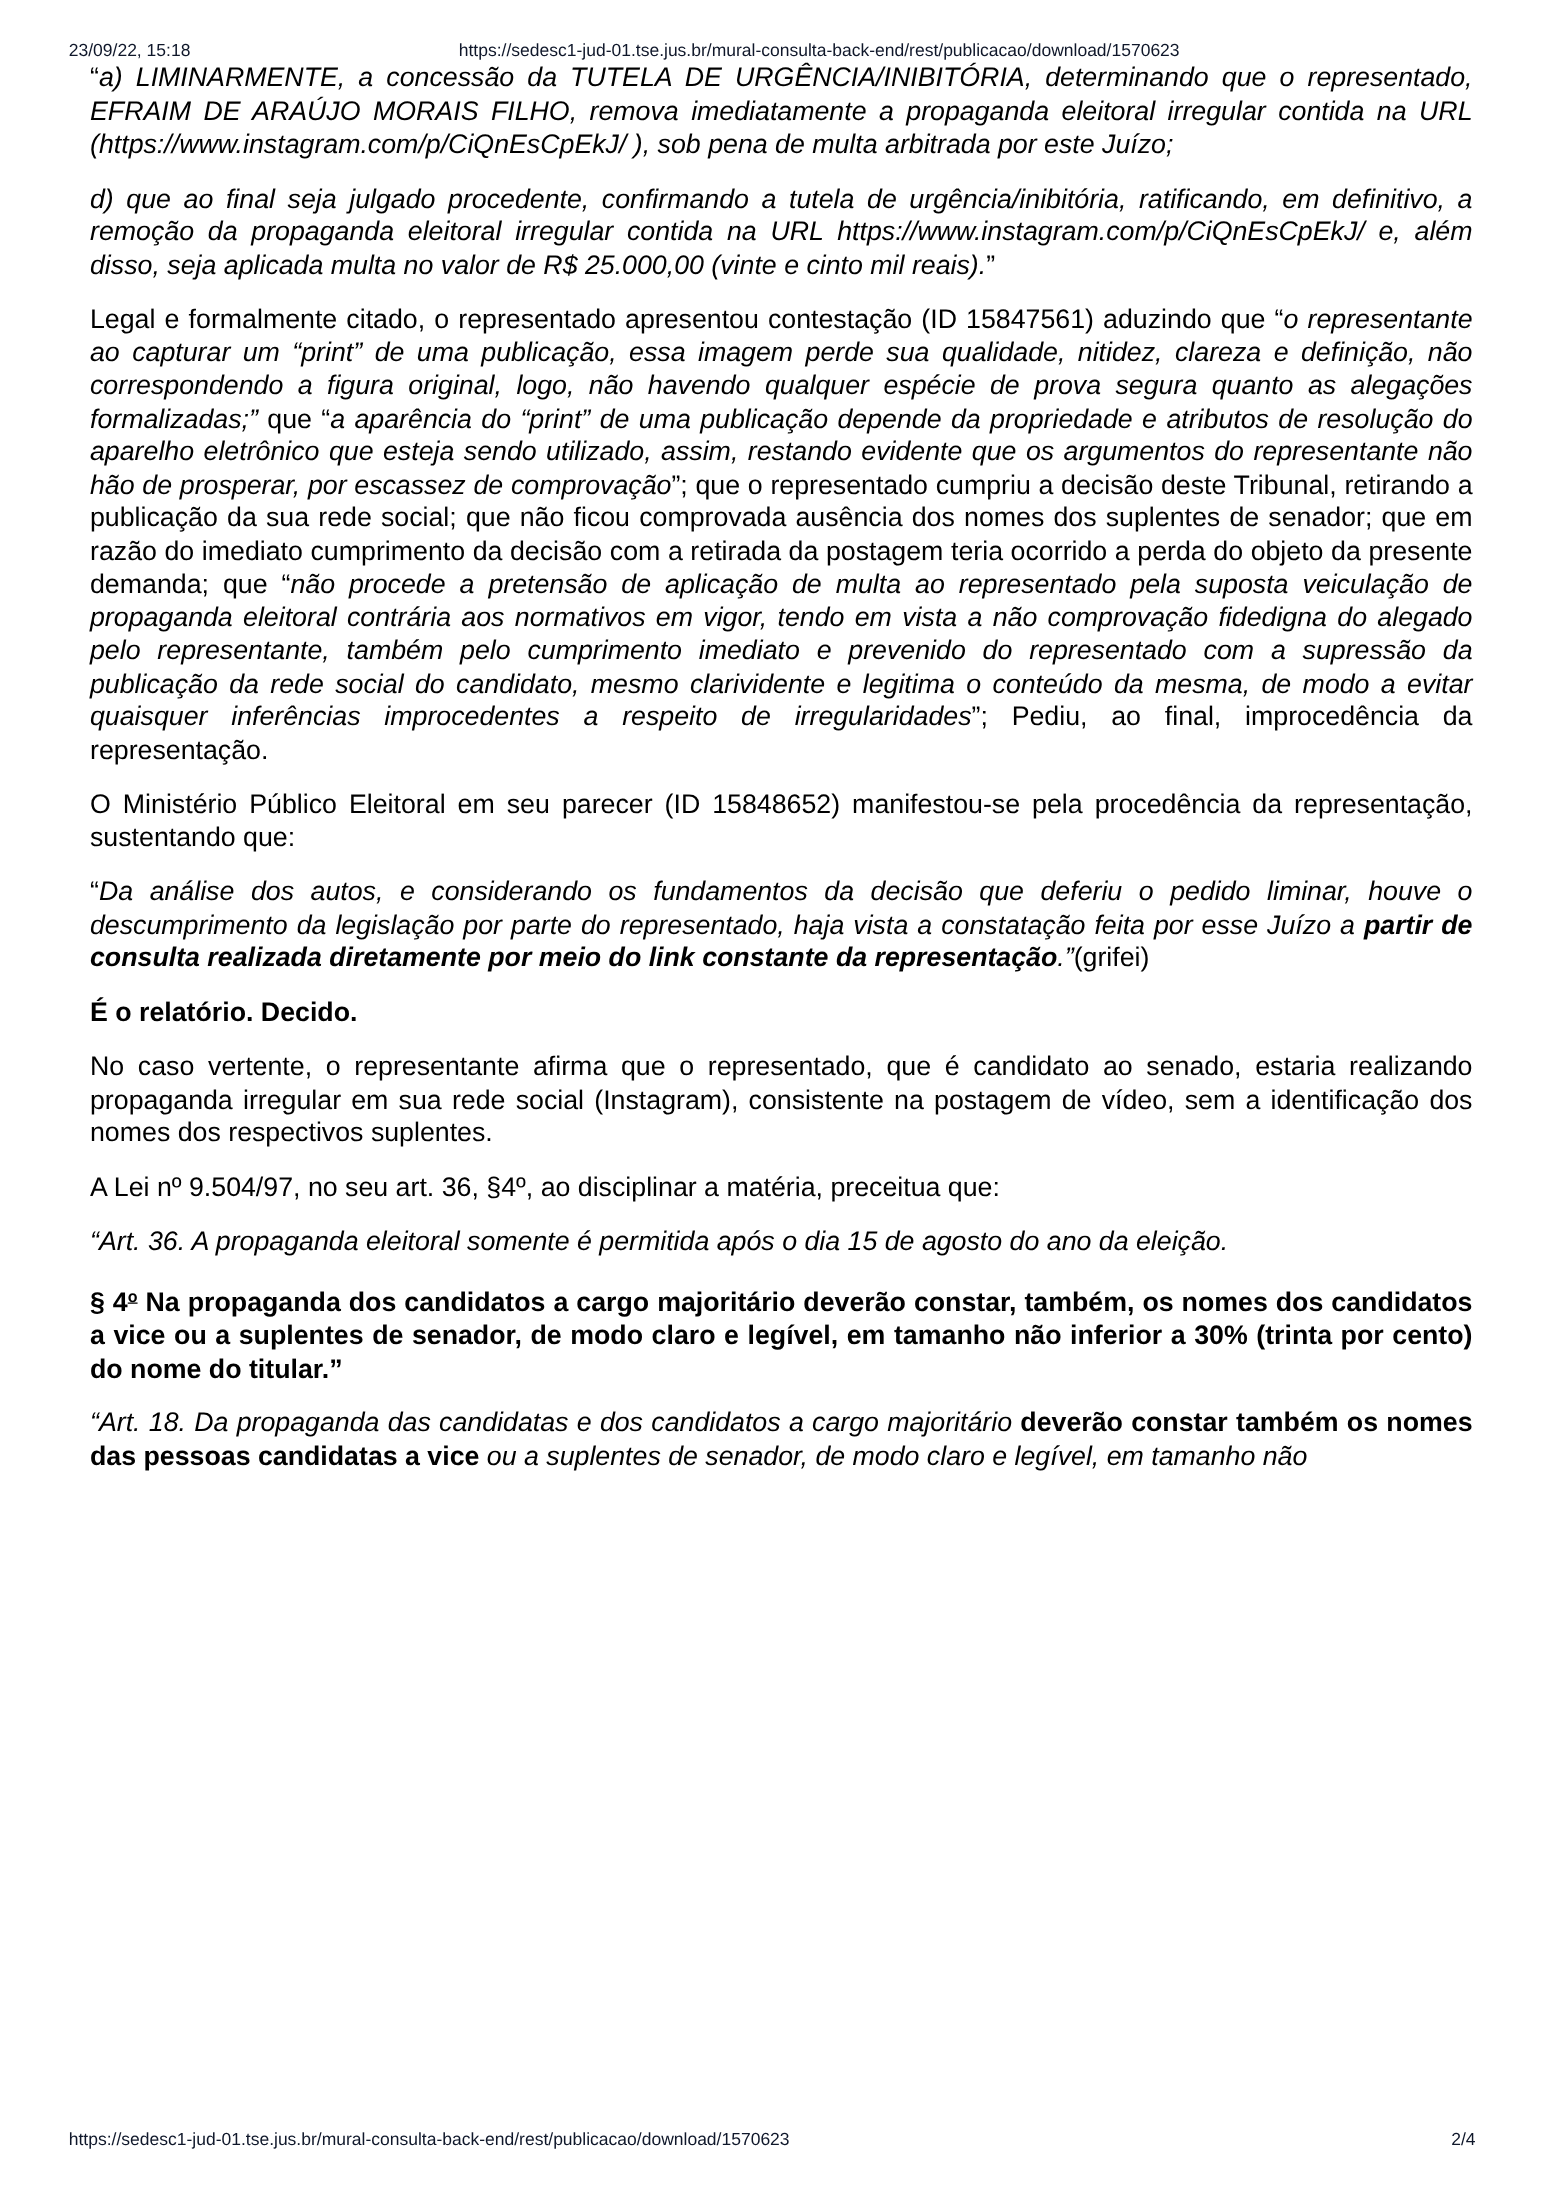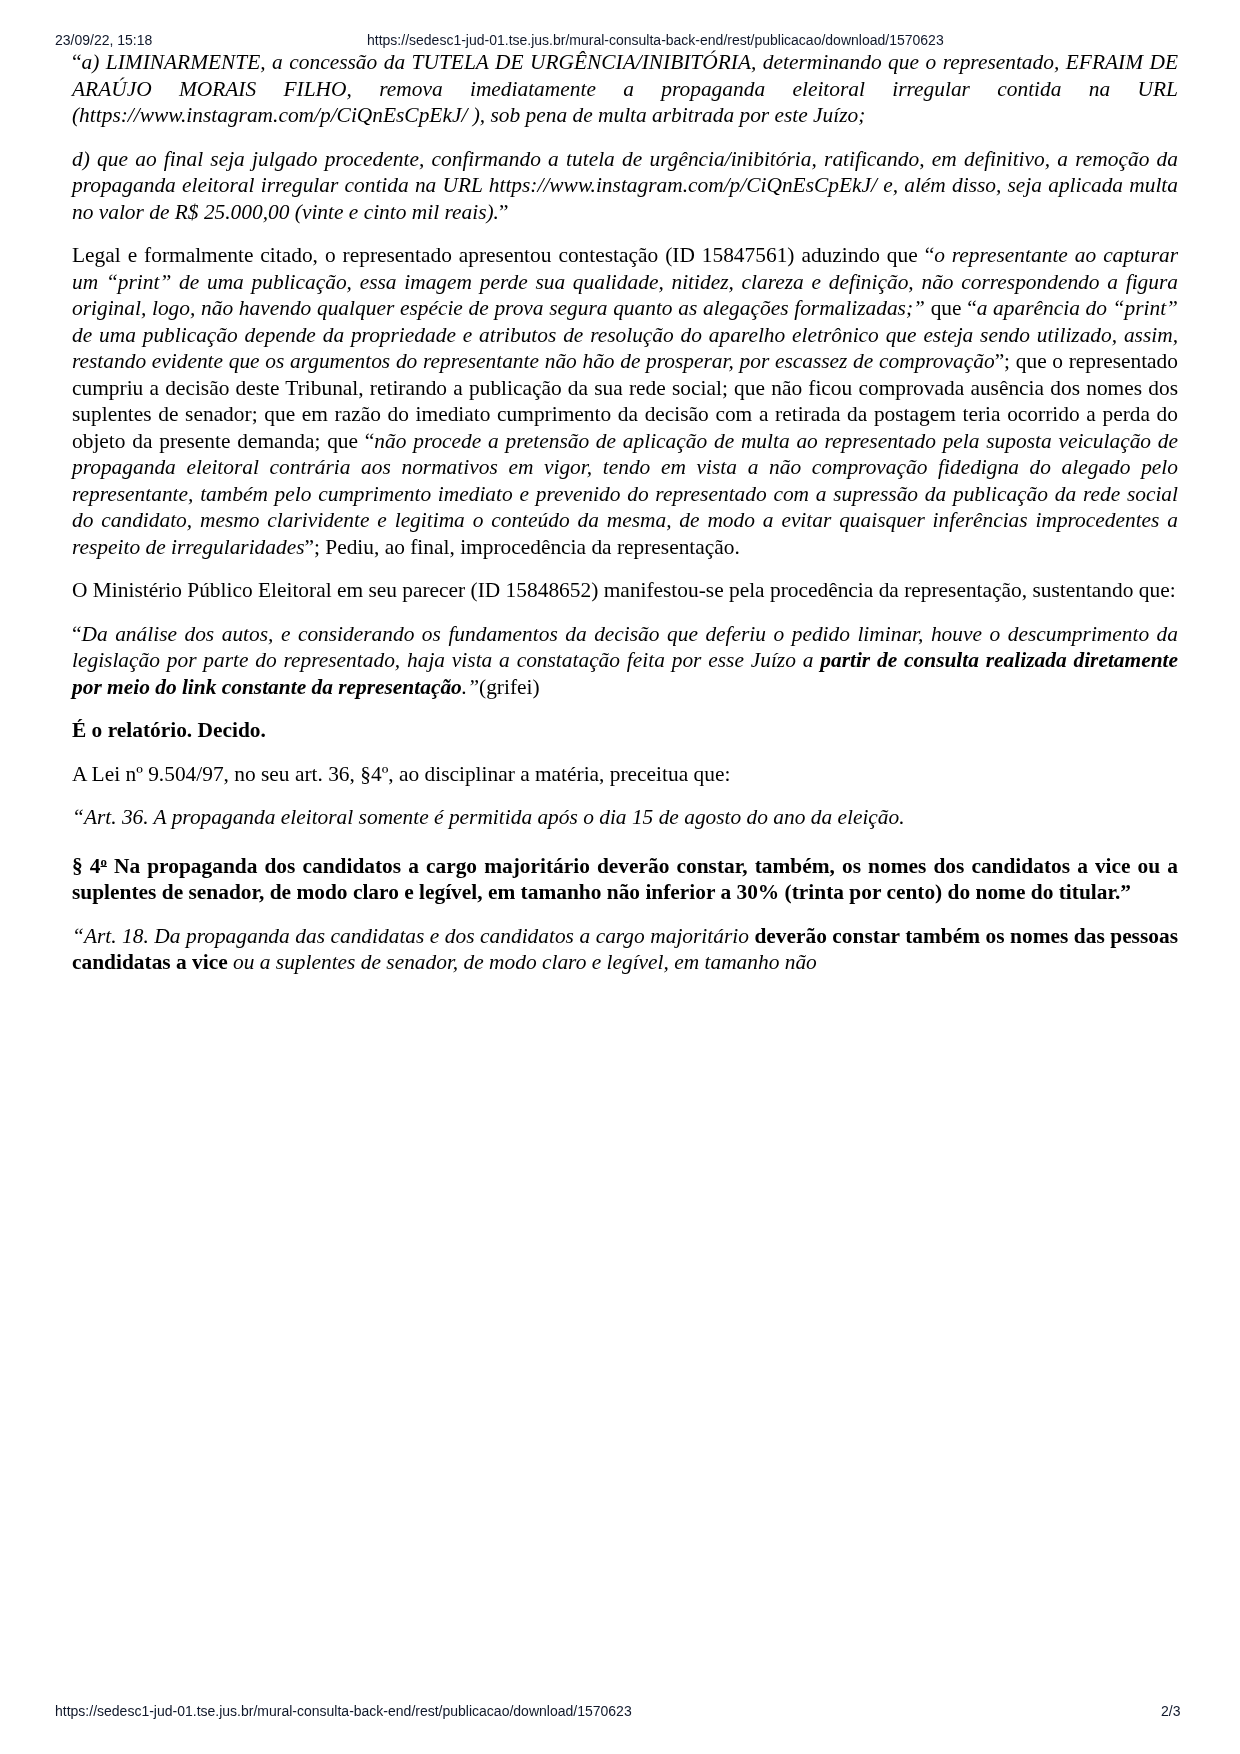--- a/index.html
+++ b/index.html
@@ -7,21 +7,21 @@
   .hdr, .ftr {
     position: absolute; font-family: "Liberation Sans", sans-serif;
     font-size: 14px; color: #0f172a; white-space: nowrap;
   }
   .hdr-date { left: 55px; top: 32px; }
   .hdr-url { left: 367px; top: 32px; }
   .ftr-url { left: 55px; top: 1703px; }
   .ftr-page { left: 1161px; top: 1703px; }
   .content {
     position: absolute; left: 72px; top: 49px; width: 1106px;
-    font-family: Liberation Serif, serif; font-size: 21.4px; line-height: 26.5px;
+    font-family: Liberation Sans, sans-serif; font-size: 21.4px; line-height: 26.5px;
     text-align: justify;
   }
   .content p { margin: 0 0 17px 0; }
   .i { font-style: italic; }
   .b { font-weight: bold; }
   sup.ord { font-size: 0.6em; text-decoration: underline; vertical-align: 0.55em; line-height: 0; }
   .quote-gap { margin-bottom: 22px !important; }
 </style>
 </head>
 <body>
@@ -39,25 +39,26 @@
 
 
   <p><span>Legal e formalmente citado, o representado apresentou contestação (ID 15847561) aduzindo que “</span><span class="i">o representante ao capturar um “print” de uma publicação, essa imagem perde sua qualidade, nitidez, clareza e definição, não correspondendo a figura original, logo, não havendo qualquer espécie de prova segura quanto as alegações formalizadas;”</span><span> que “</span><span class="i">a aparência do “print” de uma publicação depende da propriedade e atributos de resolução do aparelho eletrônico que esteja sendo utilizado, assim, restando evidente que os argumentos do representante não hão de prosperar, por escassez de comprovação</span><span>”; que o representado cumpriu a decisão deste Tribunal, retirando a publicação da sua rede social; que não ficou comprovada ausência dos nomes dos suplentes de senador; que em razão do imediato cumprimento da decisão com a retirada da postagem teria ocorrido a perda do objeto da presente demanda; que “</span><span class="i">não procede a pretensão de aplicação de multa ao representado pela suposta veiculação de propaganda eleitoral contrária aos normativos em vigor, tendo em vista a não comprovação fidedigna do alegado pelo representante, também pelo cumprimento imediato e prevenido do representado com a supressão da publicação da rede social do candidato, mesmo clarividente e legitima o conteúdo da mesma, de modo a evitar quaisquer inferências improcedentes a respeito de irregularidades</span><span>”; Pediu, ao final, improcedência da representação.</span></p>
 
   <p>O Ministério Público Eleitoral em seu parecer (ID 15848652) manifestou-se pela procedência da representação, sustentando que:</p>
 
   <p><span>“</span><span class="i">Da análise dos autos, e considerando os fundamentos da decisão que deferiu o pedido liminar, houve o descumprimento da legislação por parte do representado, haja vista a constatação feita por esse Juízo a </span><span class="i b">partir de consulta realizada diretamente por meio do link constante da representação</span><span class="i">.”</span><span>(grifei)</span></p>
 
   <p class="b">É o relatório. Decido.</p>
 
+  <p>No caso vertente, o representante afirma que o representado, que é candidato ao senado, estaria realizando propaganda irregular em sua rede social (Instagram), consistente na postagem de vídeo, sem a identificação dos nomes dos respectivos suplentes.</p>
 
   <p>A Lei nº 9.504/97, no seu art. 36, §4º, ao disciplinar a matéria, preceitua que:</p>
 
   <p class="i quote-gap">“Art. 36. A propaganda eleitoral somente é permitida após o dia 15 de agosto do ano da eleição.</p>
 
   <p class="b"><span>§ 4</span><sup class="ord">o</sup><span> Na propaganda dos candidatos a cargo majoritário deverão constar, também, os nomes dos candidatos a vice ou a suplentes de senador, de modo claro e legível, em tamanho não inferior a 30% (trinta por cento) do nome do titular.”</span></p>
 
 
   <p><span class="i">“Art. 18. Da propaganda das candidatas e dos candidatos a cargo majoritário </span><span class="b">deverão constar também os nomes das pessoas candidatas a vice</span><span class="i"> ou a suplentes de senador, de modo claro e legível, em tamanho não</span></p>
 </div>
 
 <div class="ftr ftr-url">https://sedesc1-jud-01.tse.jus.br/mural-consulta-back-end/rest/publicacao/download/1570623</div>
-<div class="ftr ftr-page">2/3</div>
+<div class="ftr ftr-page">2/4</div>
 
 </body></html>

